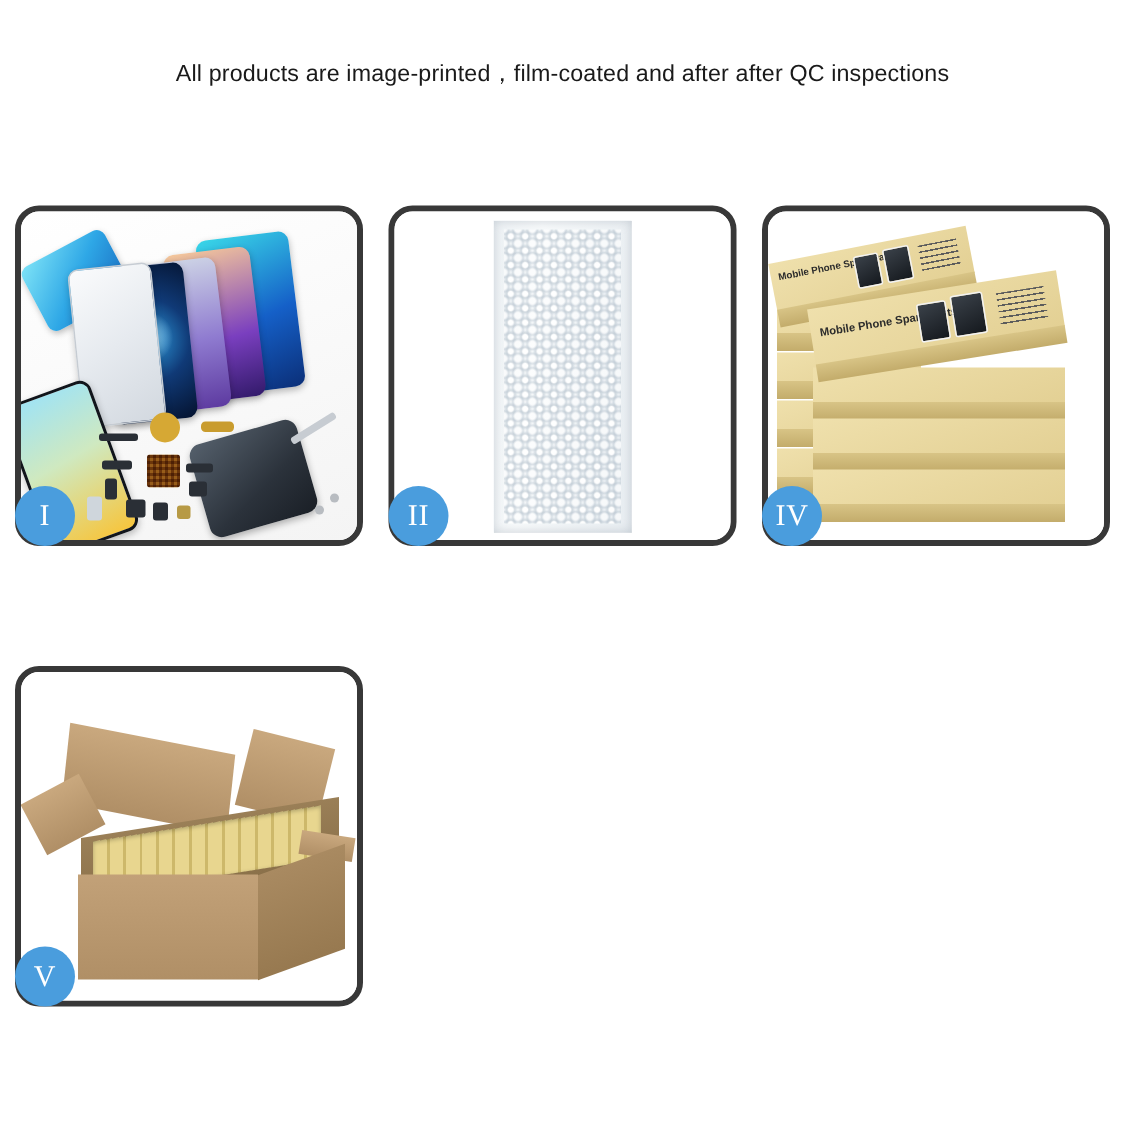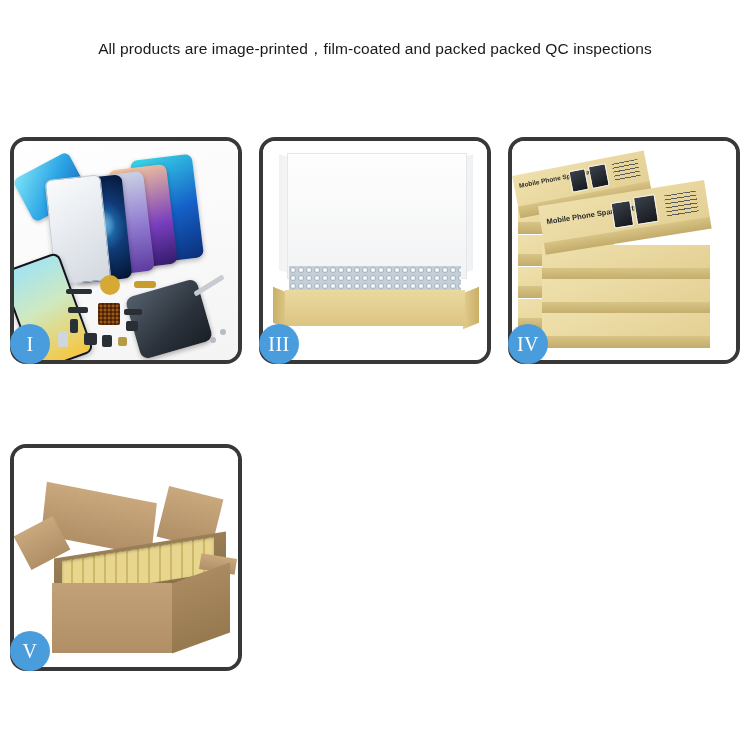--- a/index.html
+++ b/index.html
@@ -161,21 +161,21 @@
   .v-side{position:absolute;left:134px;top:74px;width:72px;height:94px;
        background:linear-gradient(180deg,#b2906a,#9d7d59);transform:skewY(-14deg);}
   .v-tape{position:absolute;left:60px;top:30px;width:12px;height:62px;
        background:rgba(214,190,158,.9);transform:skewX(-28deg) skewY(8deg);}
   .v-sq{position:absolute;width:14px;height:16px;background:rgba(150,120,86,.55);}
 </style>
 </head>
 <body>
 
 <div class="header">
-  <div class="subtitle">All products are image-printed，film-coated and packed packed QC inspections</div>
+  <div class="subtitle">All products are image-printed，film-coated and after after QC inspections</div>
 </div>
 
 <div class="grid">
 
   <div class="panel">
     <div class="stage p1">
       <div class="tape"></div>
       <div class="ph a"></div>
       <div class="ph b"></div>
       <div class="ph c"></div>
@@ -195,33 +195,29 @@
       <div class="part" style="left:88px;top:194px;width:10px;height:12px;"></div>
       <div class="part" style="left:44px;top:190px;width:10px;height:16px;background:#cfd6dc;"></div>
       <div class="part" style="left:104px;top:196px;width:9px;height:9px;background:#b79a45;"></div>
       <div class="part" style="left:196px;top:196px;width:6px;height:6px;background:#b8bcc1;border-radius:50%;"></div>
       <div class="part" style="left:206px;top:188px;width:6px;height:6px;background:#b8bcc1;border-radius:50%;"></div>
       <div class="part" style="left:178px;top:142px;width:34px;height:5px;background:#c7ccd2;transform:rotate(-32deg);"></div>
     </div>
     <div class="badge">I</div>
   </div>
 
-
-  <div class="panel">
-    <div class="stage p3">
-      <div class="lid-left"></div>
-      <div class="lid-right"></div>
-      <div class="lid"></div>
-      <div class="box-fill"></div>
-      <div class="box-left"></div>
-      <div class="box-right"></div>
-      <div class="box-front"></div>
-    </div>
-    <div class="badge">III</div>
-  </div>
+  <div class="panel">
+    <div class="stage p2">
+      <div class="wrapsheet"></div>
+      <div class="bubbles"></div>
+      <div class="bubbles2"></div>
+    </div>
+    <div class="badge">II</div>
+  </div>
+
 
   <div class="panel">
     <div class="stage p4">
 
       <div class="sbox" style="left:6px;top:62px;width:96px;height:20px;">
           <div class="top"></div>
           <div class="side"></div>
         </div>
       <div class="sbox" style="left:6px;top:94px;width:96px;height:20px;">
           <div class="top"></div>

